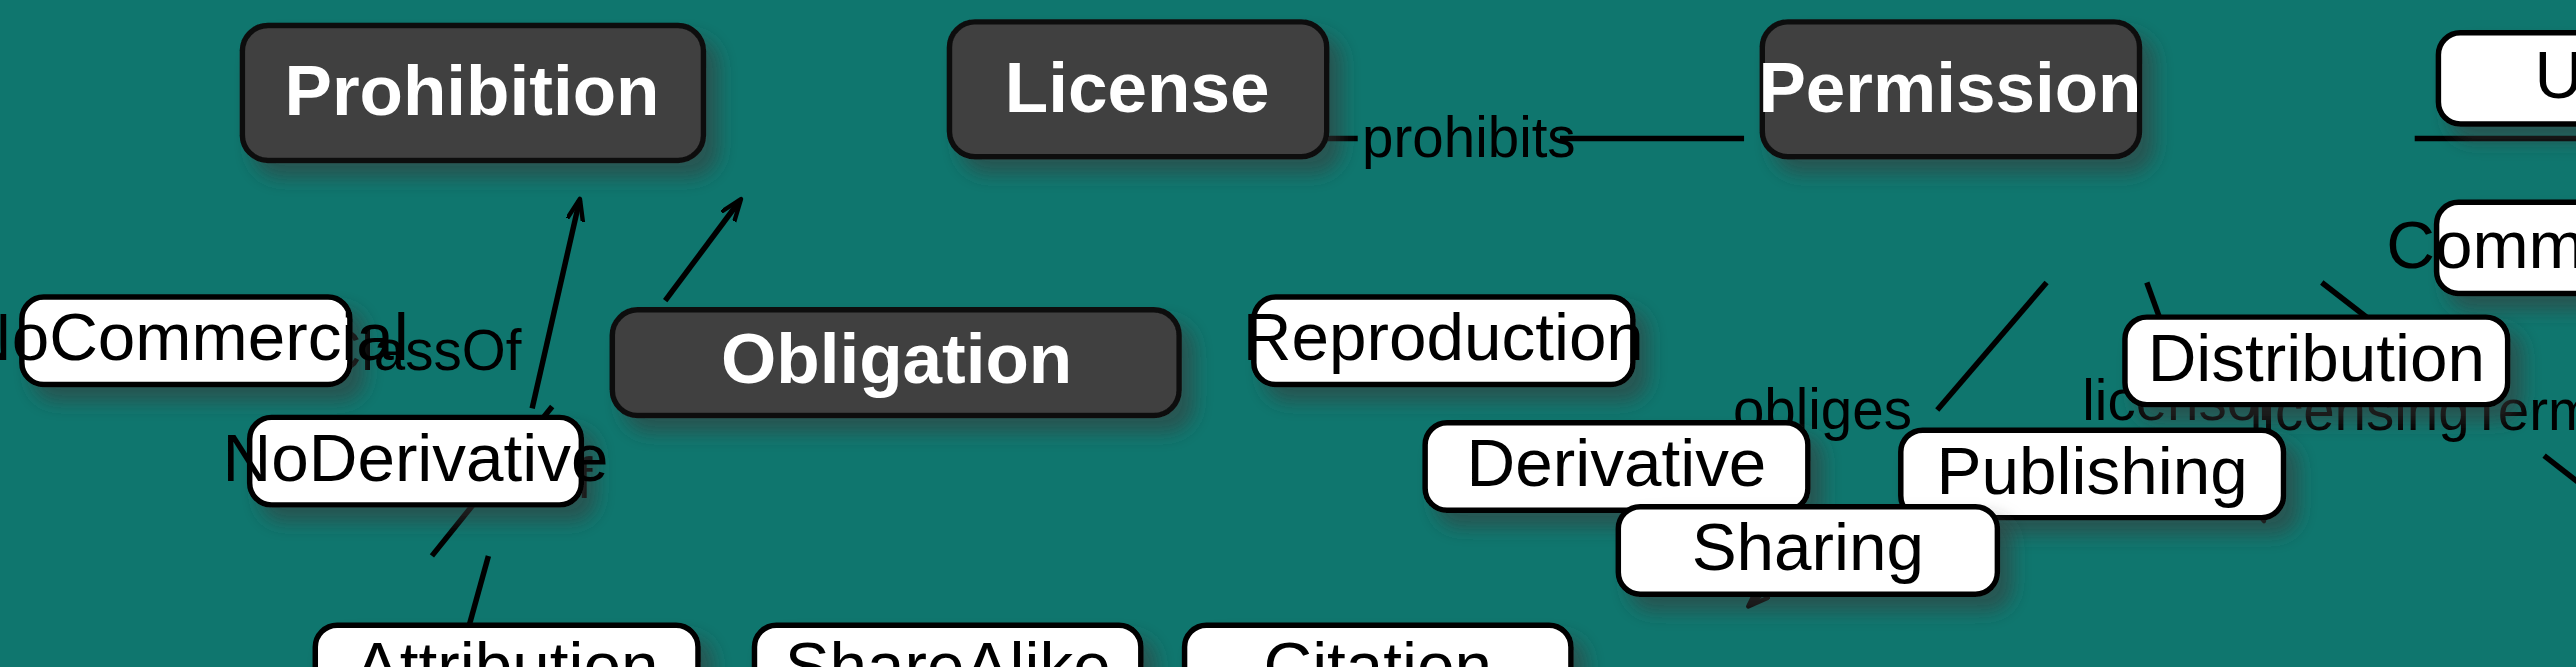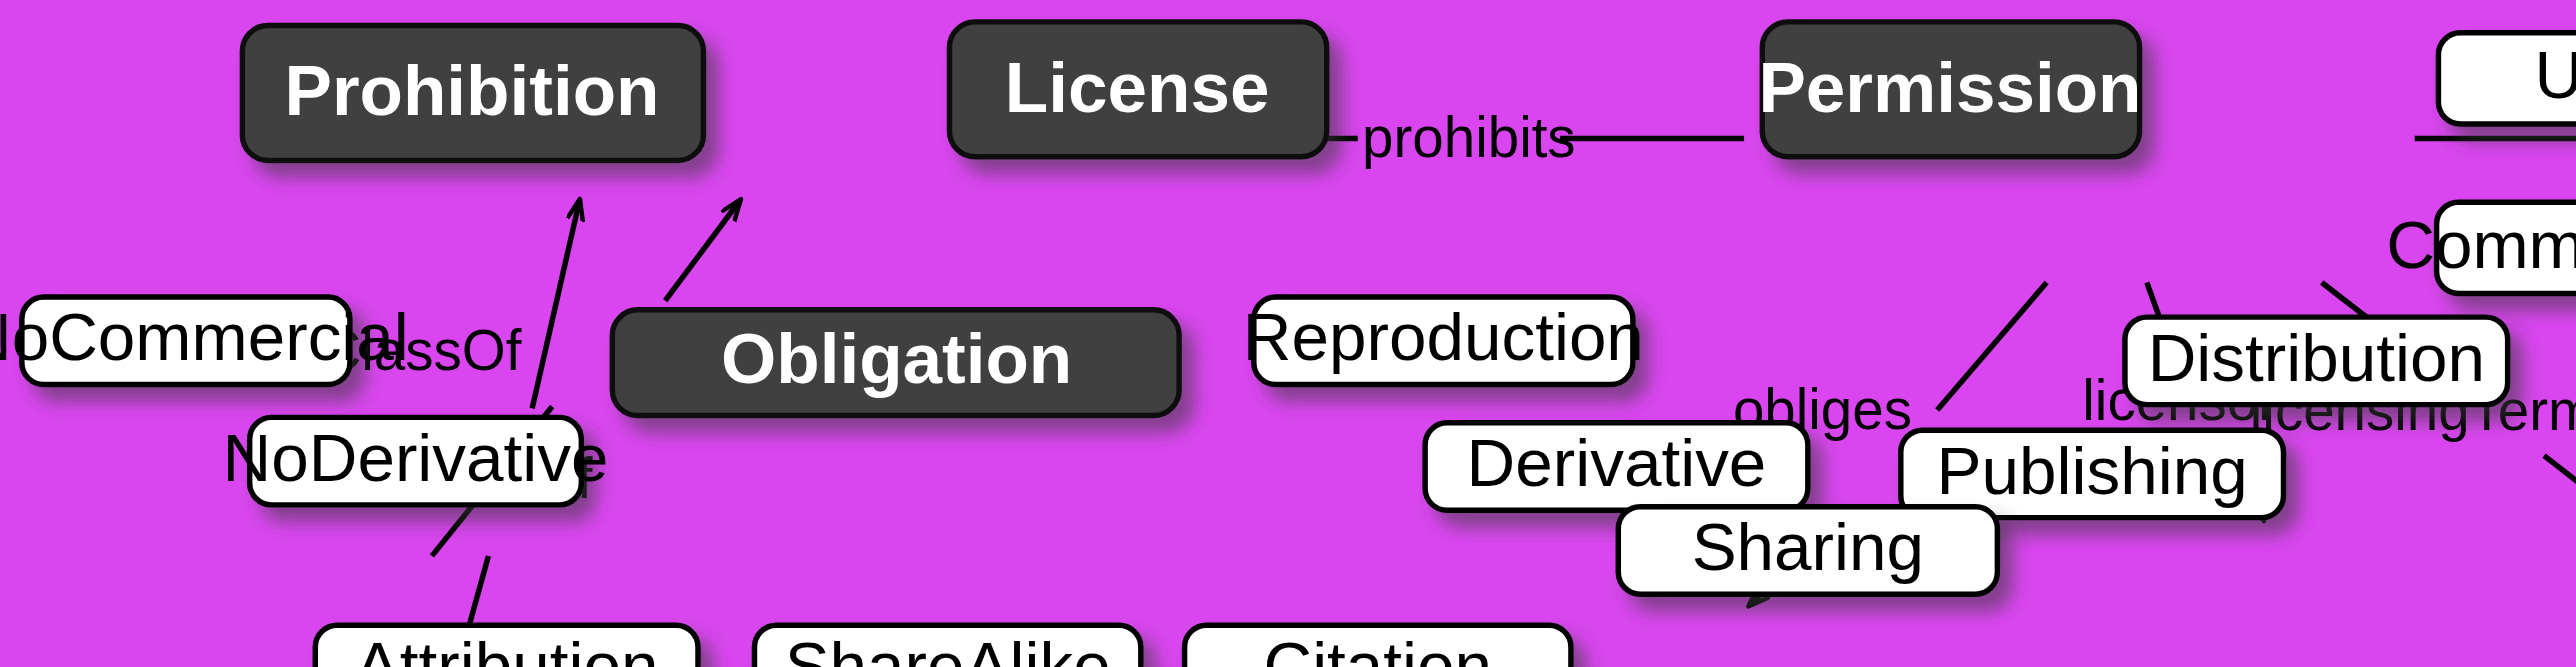--- a/index.html
+++ b/index.html
@@ -10,21 +10,21 @@
   body {
     width: 2576px;
     height: 668px;
     font-family: "Liberation Sans", sans-serif;
     overflow: hidden;
   }
   #diagram-root {
     position: relative;
     width: 2576px;
     height: 668px;
-    background: #d946ef;
+    background: #0f766e;
   }
   svg#graph {
     position: absolute;
     top: 0;
     left: 0;
     width: 2576px;
     height: 668px;
   }
   .node-rect-dark {
     fill: #414141;

